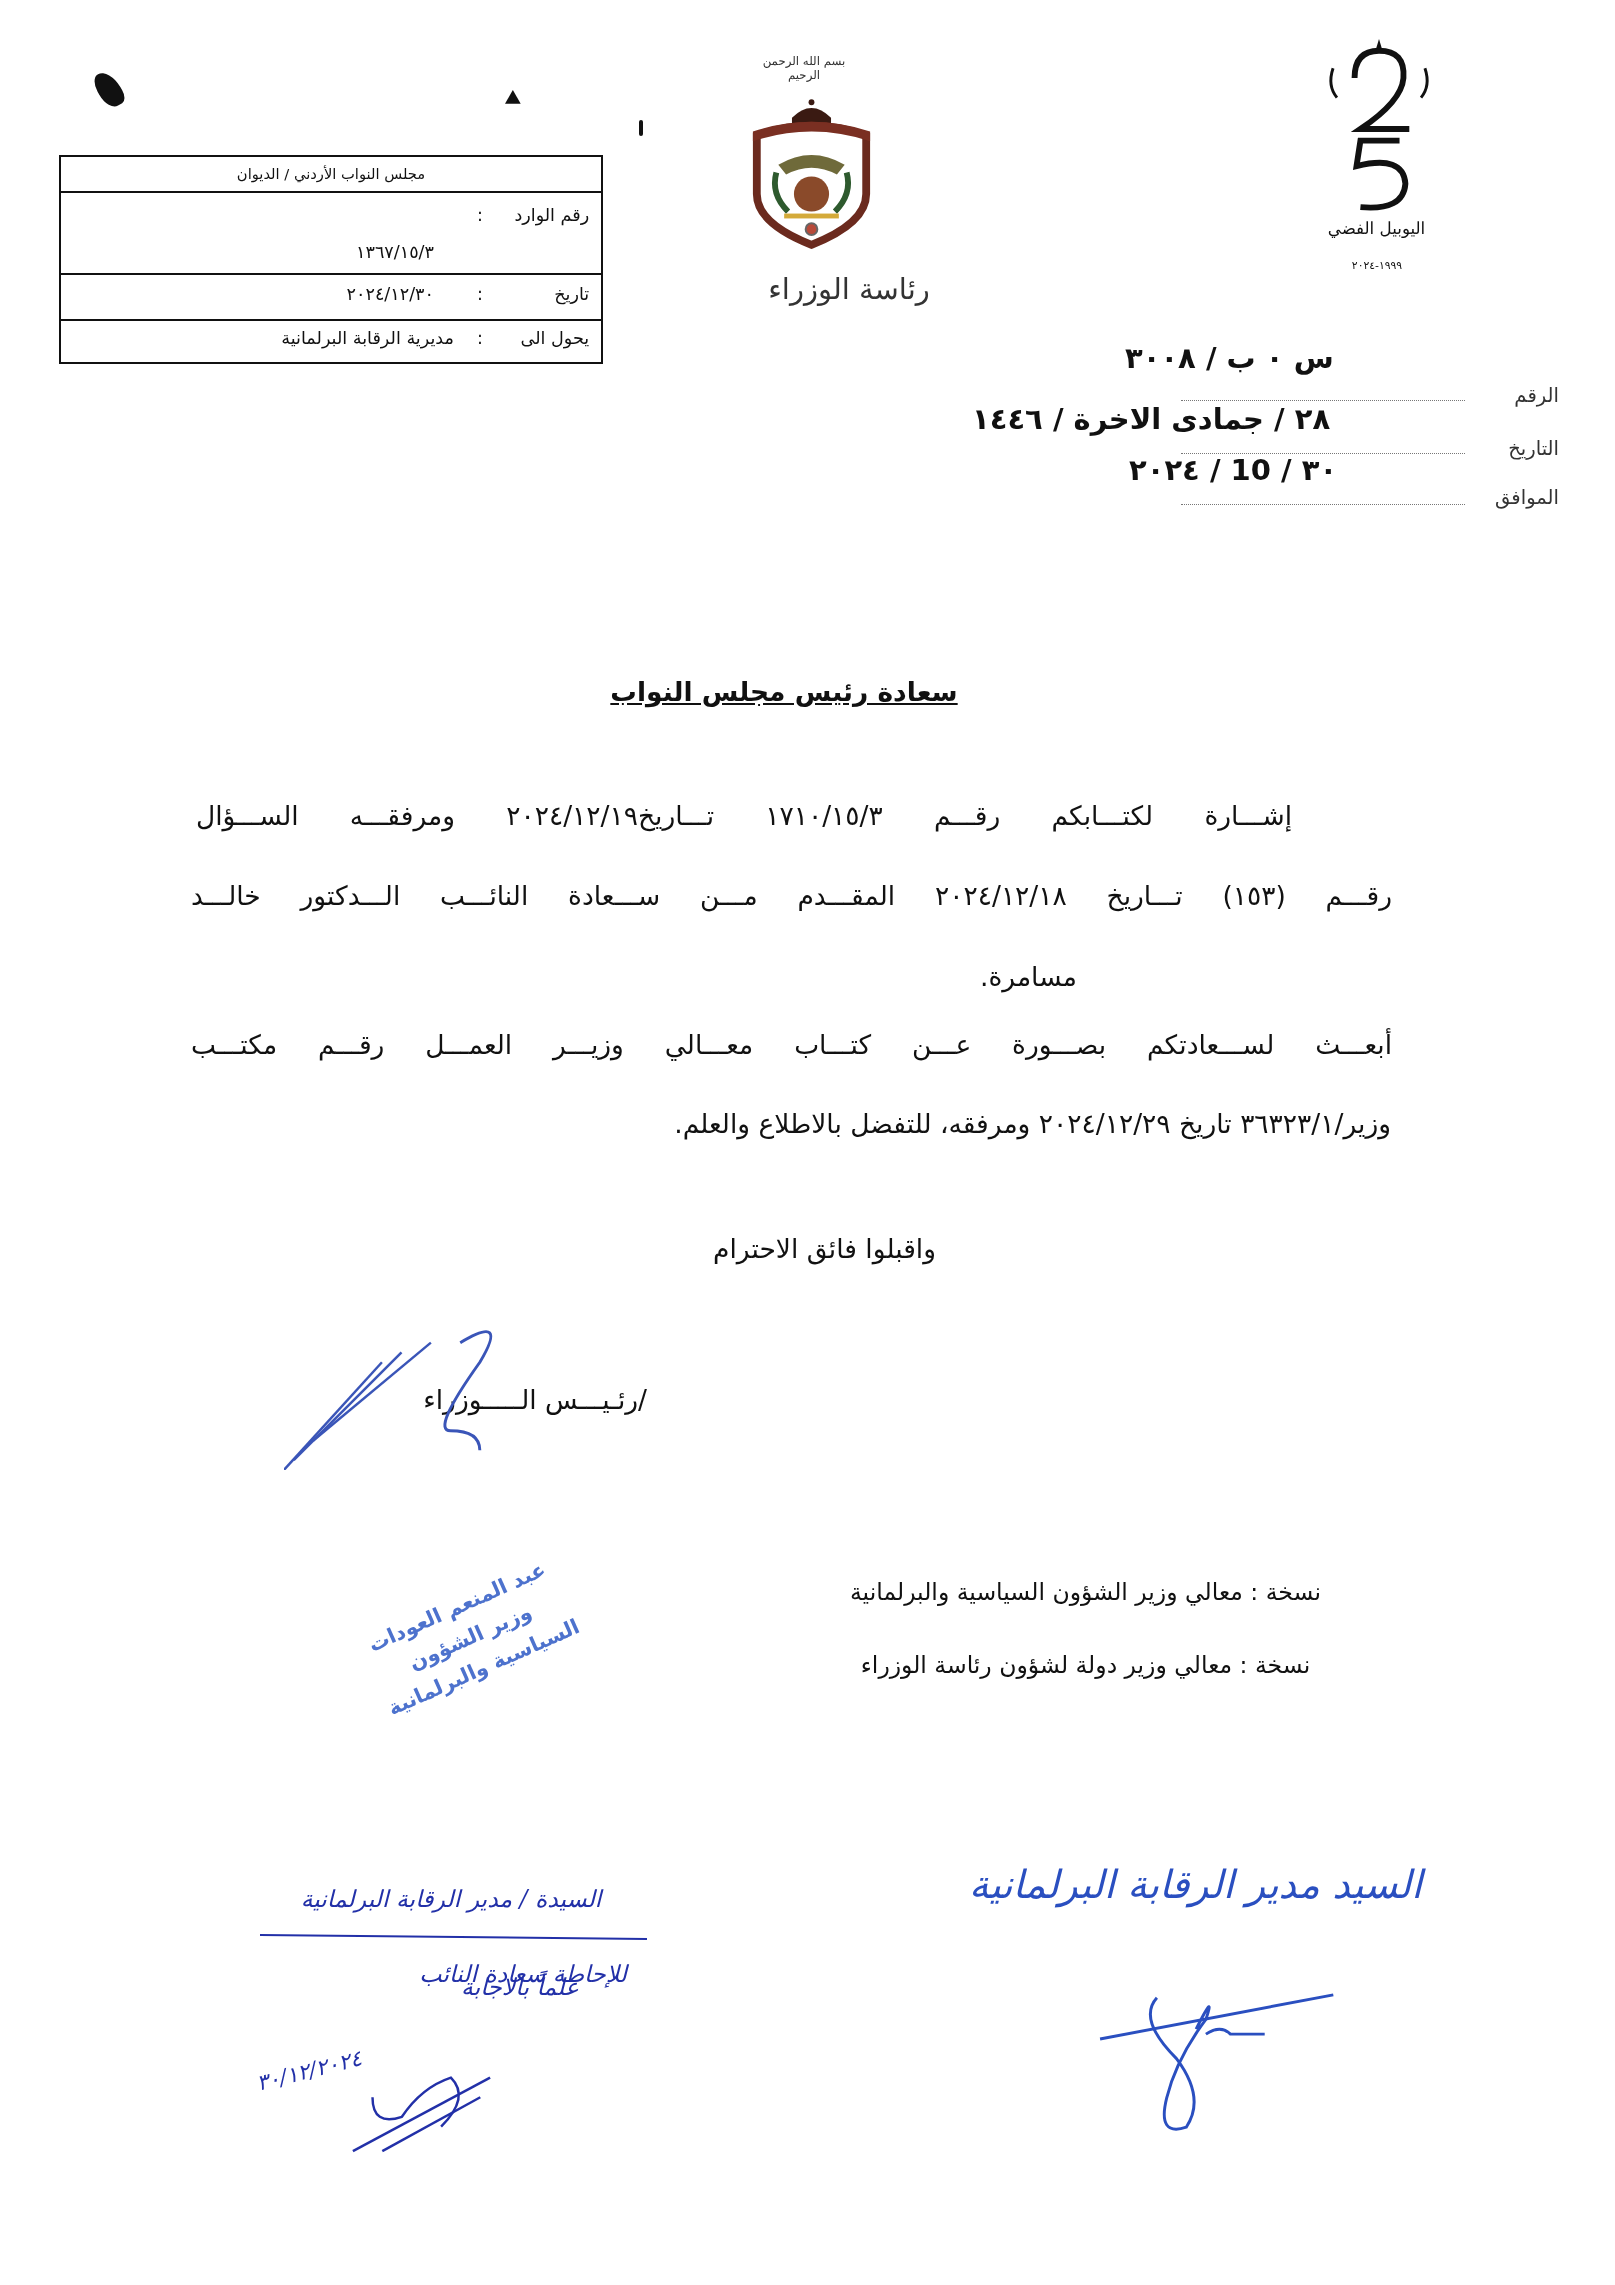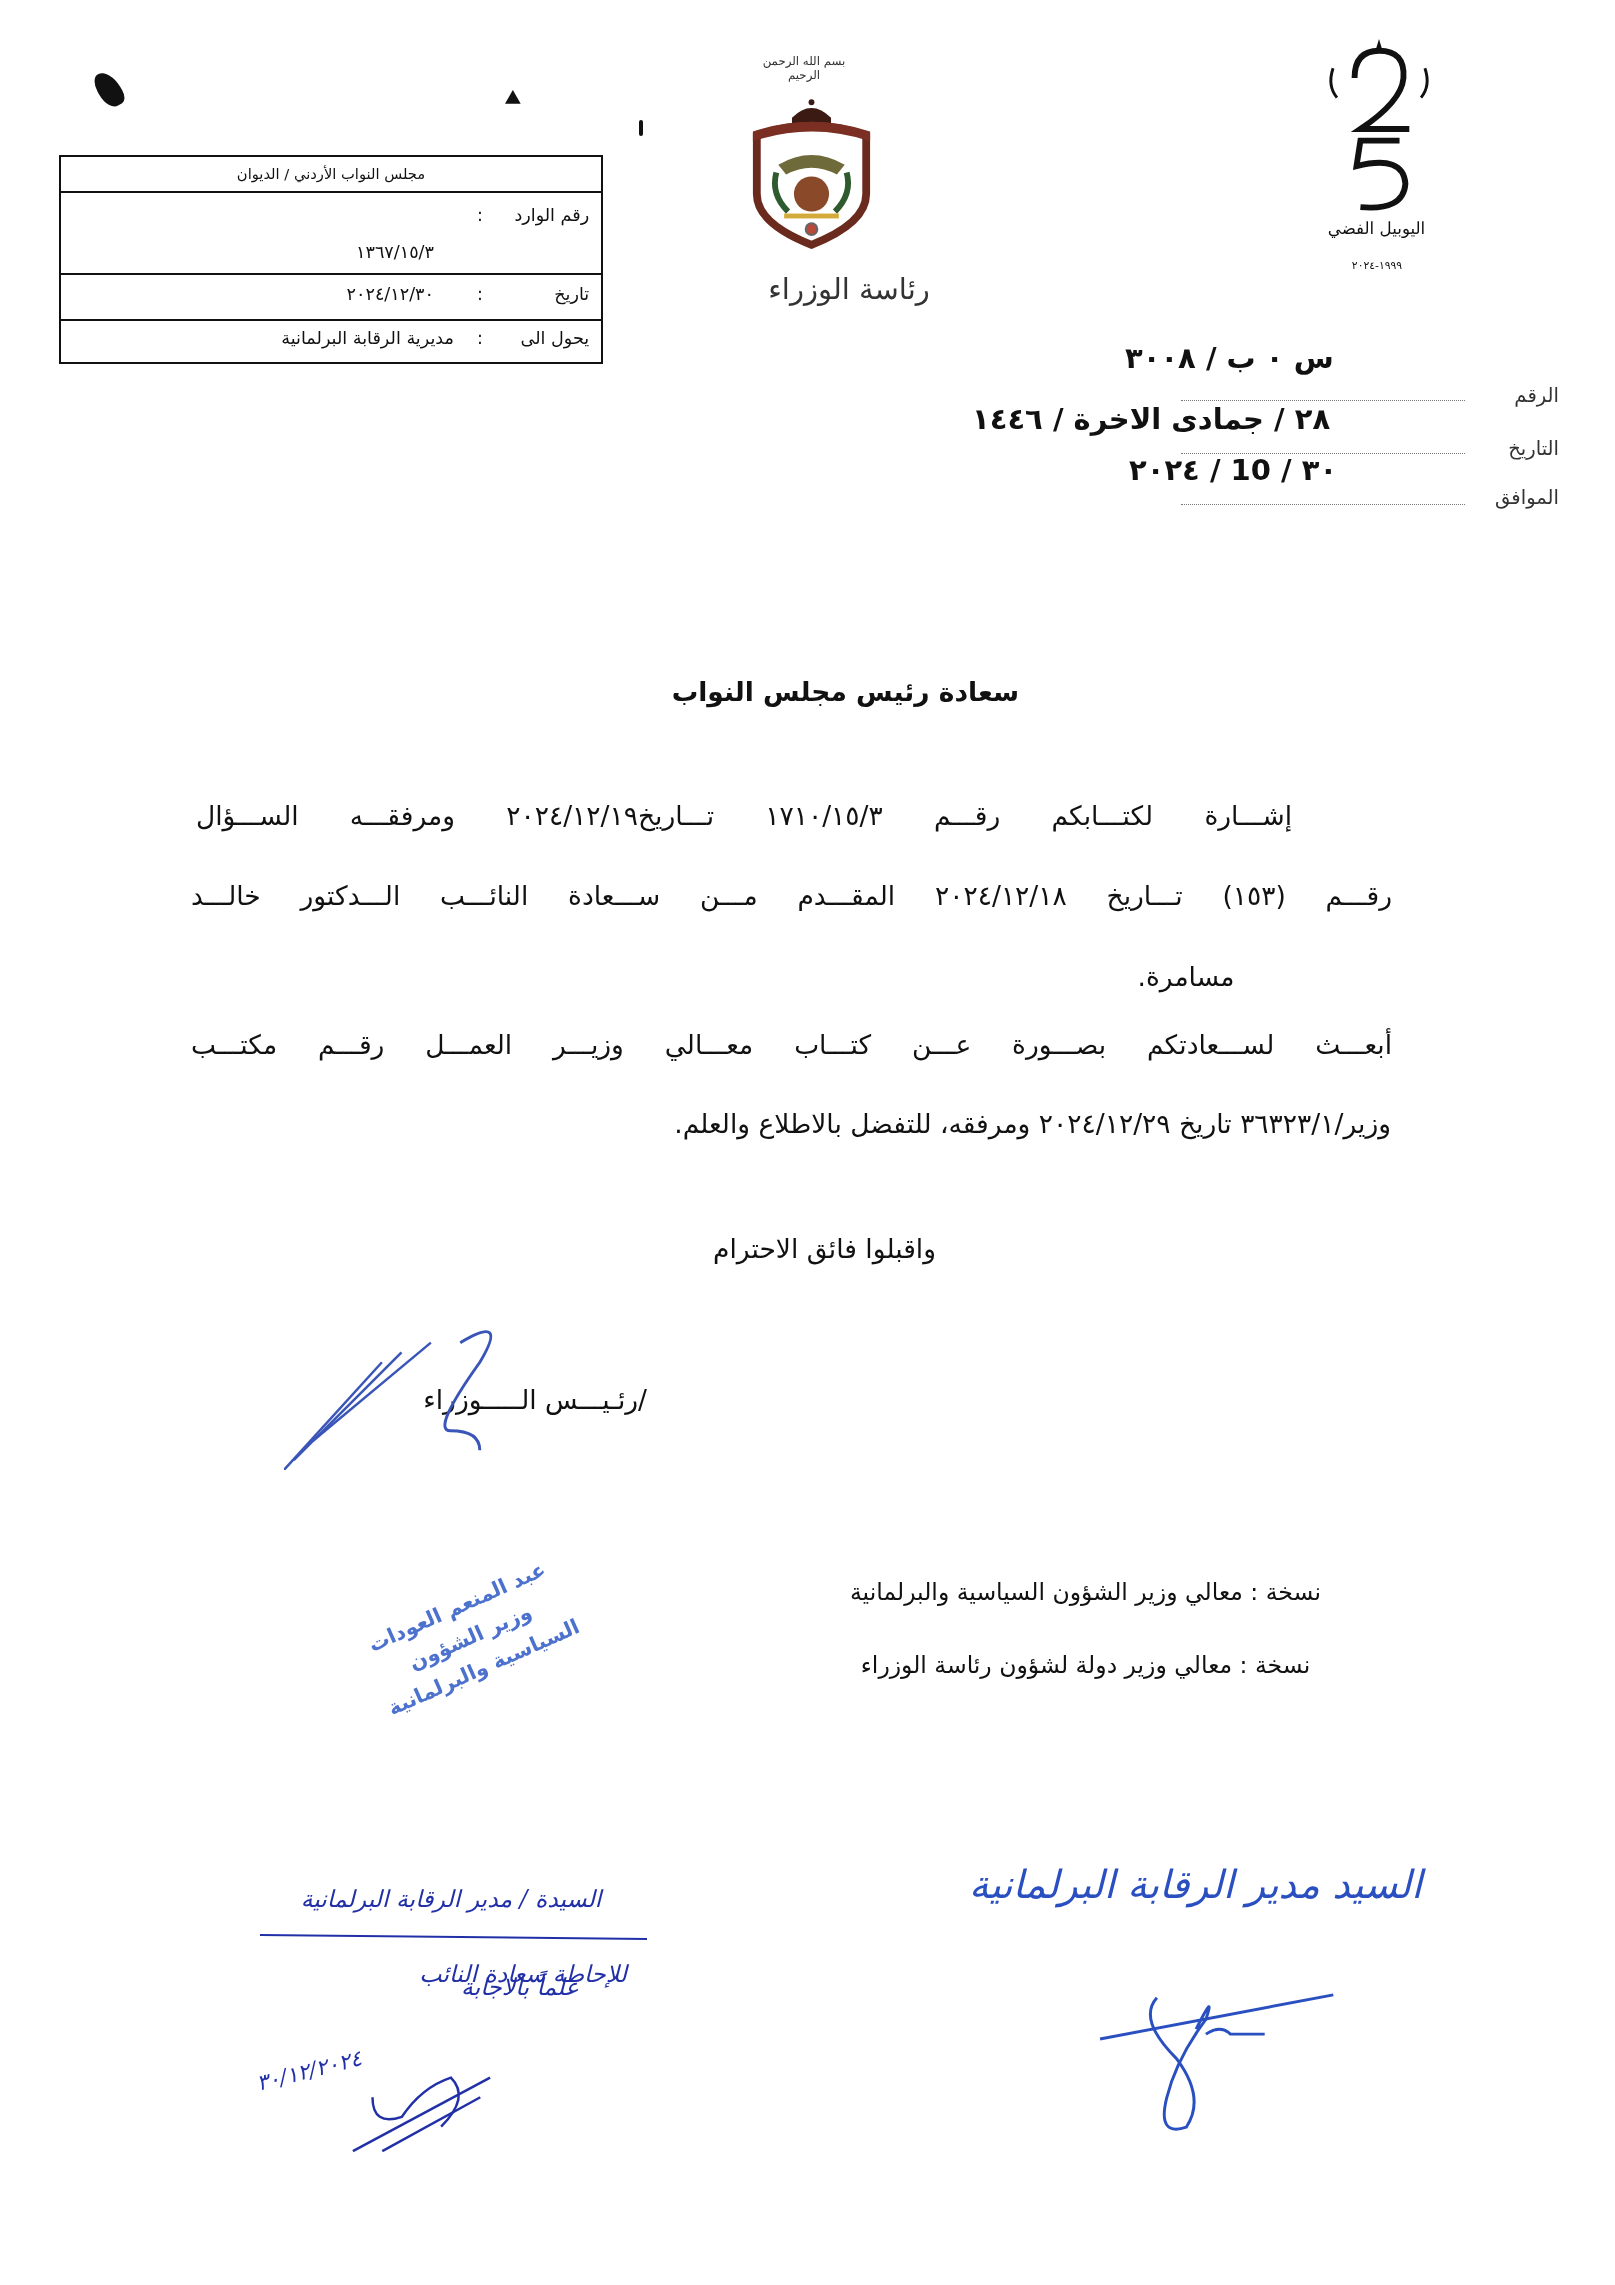--- a/index.html
+++ b/index.html
@@ -32,21 +32,21 @@
   .jub-logo { left:1325px; top:39px; width:108px; height:176px; }
   .jub-text { left:1313px; top:218px; width:127px; text-align:center; font-family:"DejaVu Serif", serif; font-size:16.7px; }
   .jub-years { left:1328px; top:259px; width:98px; text-align:center; font-size:10.8px; }
 
   
   .ref-label { left:1500px; font-size:19.6px; color:#333; text-align:right; width:59px; }
   .ref-dots { left:1181px; width:284px; border-bottom:1.5px dotted #777; height:0; }
   .ref-value { font-weight:bold; font-size:29px; white-space:nowrap; }
 
   
-  .addressee { left:549px; top:676px; width:470px; font-weight:bold; font-size:26.5px; }
+  .addressee { left:549px; top:676px; width:470px; text-align:center; font-weight:bold; font-size:26.5px;text-decoration:underline; }
   .para { font-size:26.5px; white-space:nowrap; }
   .justify-line { left:191px; width:1201px; text-align:justify; text-align-last:justify; }
   .closing { left:627px; top:1233px; width:309px; text-align:right; font-size:26.5px; }
   .sig-title { left:186px; top:1384px; width:461px; text-align:right; font-size:26.5px; letter-spacing:2px; }
   .cc { left:784px; width:603px; text-align:center; font-size:23.5px; }
 
   
   .blue-stamp { left:294px; top:1588px; width:353px; transform:rotate(-24deg); transform-origin:center; color:#3a63c8; font-weight:bold; font-size:20.6px; text-align:center; line-height:33px; opacity:.9; }
 
   
@@ -123,21 +123,21 @@
 <div class="abs ref-value rtl" style="left:972px;top:402px;">٢٨ / جمادى الاخرة / ١٤٤٦</div>
 
 <div class="abs ref-label rtl" style="top:486px;">الموافق</div>
 <div class="abs ref-dots" style="top:504px;"></div>
 <div class="abs ref-value rtl" style="left:1129px;top:453px;">٣٠ / 10 / ٢٠٢٤</div>
 
 <div class="abs addressee rtl">سعادة رئيس مجلس النواب</div>
 
 <div class="abs para justify-line rtl" style="top:800px;left:196px;width:1096px;">إشـــارة لكتـــابكم رقـــم ١٧١٠/١٥/٣ تـــاريخ٢٠٢٤/١٢/١٩ ومرفقـــه الســـؤال</div>
 <div class="abs para justify-line rtl" style="top:880px;">رقـــم (١٥٣) تـــاريخ ٢٠٢٤/١٢/١٨ المقـــدم مـــن ســـعادة النائـــب الـــدكتور خالـــد</div>
-<div class="abs para rtl" style="top:961px;left:980px;width:412px;text-align:center;">مسامرة.</div>
+<div class="abs para rtl" style="top:961px;left:980px;width:412px;text-align:left;">مسامرة.</div>
 
 <div class="abs para justify-line rtl" style="top:1029px;">أبعـــث لســـعادتكم بصـــورة عـــن كتـــاب معـــالي وزيـــر العمـــل رقـــم مكتـــب</div>
 <div class="abs para rtl" style="top:1108px;left:372px;width:1019px;text-align:right;">وزير/٣٦٣٢٣/١ تاريخ ٢٠٢٤/١٢/٢٩ ومرفقه، للتفضل بالاطلاع والعلم.</div>
 
 <div class="abs closing rtl">واقبلوا فائق الاحترام</div>
 <div class="abs sig-title rtl">/رئـيـــس الـــــوزراء</div>
 
 <div class="abs" style="left:284px;top:1323px;">
   <svg width="235" height="147" viewBox="0 0 240 150">
     <path d="M10 140 L120 30" stroke="#3a55b8" stroke-width="2.5" fill="none"></path>

